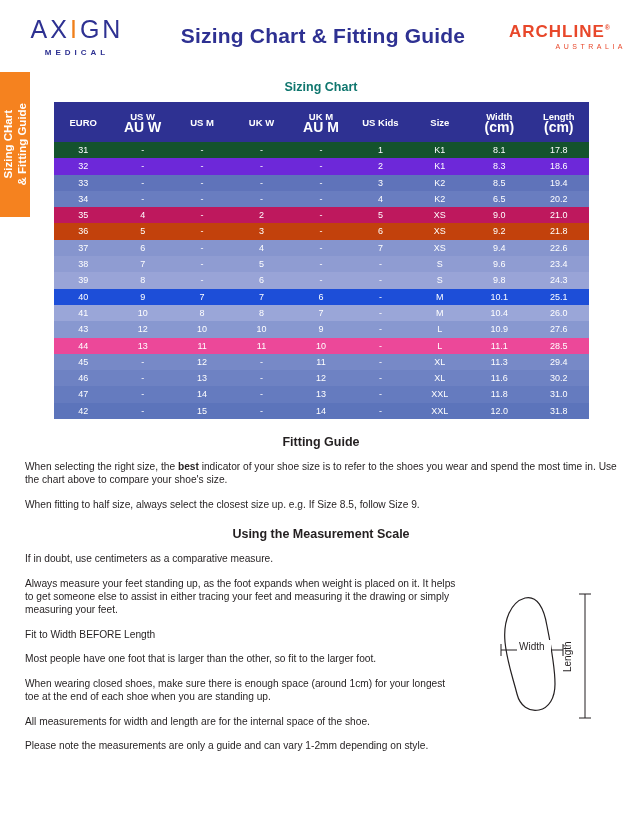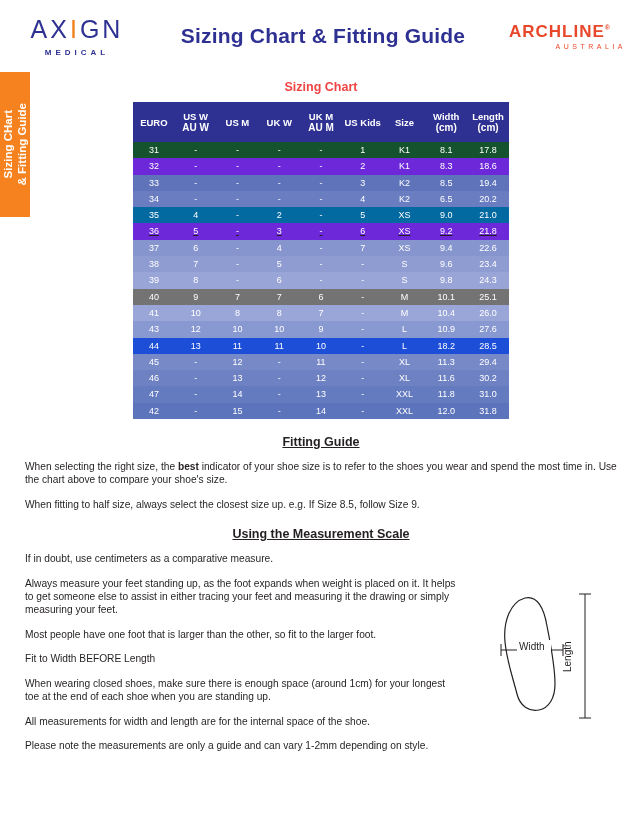--- a/index.html
+++ b/index.html
@@ -119,25 +119,25 @@
     line-height: 14px;
     text-align: center;
     white-space: pre-line;
   }
 
   
   .chart-title {
     text-align: center;
     font-size: 12.5px;
     font-weight: 700;
-    color: #ef4444;
+    color: #0f766e;
     margin-top: 8px;
   }
   .table-wrap {
-    width: 376px;
+    width: 535px;
     margin: 8px auto 0 auto;
   }
   table.sizing {
     border-collapse: collapse;
     width: 100%;
     table-layout: fixed;
   }
   table.sizing th {
     background: #2e3192;
     color: #ffffff;
@@ -152,31 +152,30 @@
   table.sizing td {
     text-align: center;
     font-size: 9px;
     color: #ffffff;
     height: 16.3px;
     padding: 0;
     line-height: 16.3px;
   }
   .hdr-sub {
     display: block;
-    font-size: 10px;
+    font-size: 14px;
     font-weight: 700;
   }
 
   
   .section-title {
     text-align: center;
     font-size: 12.5px;
     font-weight: 700;
     margin-top: 16px;
-    text-decoration: underline;
   }
   .body-wrap {
     padding: 0 25px;
     box-sizing: border-box;
   }
   p.body {
     font-size: 10.2px;
     line-height: 13.4px;
     margin: 11px 0 0 0;
     color: #231f20;
@@ -278,32 +277,32 @@
           <td>34</td>
           <td>-</td>
           <td>-</td>
           <td>-</td>
           <td>-</td>
           <td>4</td>
           <td>K2</td>
           <td>6.5</td>
           <td>20.2</td>
         </tr>
-        <tr style="background: #0369a1;">
+        <tr style="background: #be185d;">
           <td>35</td>
           <td>4</td>
           <td>-</td>
           <td>2</td>
           <td>-</td>
           <td>5</td>
           <td>XS</td>
           <td>9.0</td>
           <td>21.0</td>
         </tr>
-        <tr style="background: #6d28d9; text-decoration: underline;">
+        <tr style="background: #c2410c;">
           <td>36</td>
           <td>5</td>
           <td>-</td>
           <td>3</td>
           <td>-</td>
           <td>6</td>
           <td>XS</td>
           <td>9.2</td>
           <td>21.8</td>
         </tr>
@@ -333,21 +332,21 @@
           <td>39</td>
           <td>8</td>
           <td>-</td>
           <td>6</td>
           <td>-</td>
           <td>-</td>
           <td>S</td>
           <td>9.8</td>
           <td>24.3</td>
         </tr>
-        <tr style="background: #737373; padding-left: 48px;">
+        <tr style="background: #1d4ed8; padding-left: 48px;">
           <td>40</td>
           <td>9</td>
           <td>7</td>
           <td>7</td>
           <td>6</td>
           <td>-</td>
           <td>M</td>
           <td>10.1</td>
           <td>25.1</td>
         </tr>
@@ -366,29 +365,29 @@
           <td>43</td>
           <td>12</td>
           <td>10</td>
           <td>10</td>
           <td>9</td>
           <td>-</td>
           <td>L</td>
           <td>10.9</td>
           <td>27.6</td>
         </tr>
-        <tr style="background: #1d4ed8;">
+        <tr style="background: #ec4899;">
           <td>44</td>
           <td>13</td>
           <td>11</td>
           <td>11</td>
           <td>10</td>
           <td>-</td>
           <td>L</td>
-          <td>18.2</td>
+          <td>11.1</td>
           <td>28.5</td>
         </tr>
         <tr style="background: rgb(119, 137, 199); margin-left: 44px;">
           <td>45</td>
           <td>-</td>
           <td>12</td>
           <td>-</td>
           <td>11</td>
           <td>-</td>
           <td>XL</td>
@@ -439,22 +438,22 @@
   </p>
   <p class="body">When fitting to half size, always select the closest size up. e.g. If Size 8.5, follow Size 9.</p>
 </div>
 
 <div class="section-title">Using the Measurement Scale</div>
 <div class="body-wrap">
   <p class="body">If in doubt, use centimeters as a comparative measure.</p>
   <div class="measure-row">
     <div class="measure-text">
       <p class="body">Always measure your feet standing up, as the foot expands when weight is placed on it. It helps to get someone else to assist in either tracing your feet and measuring it the drawing or simply measuring your feet.</p>
+      <p class="body">Fit to Width BEFORE Length</p>
       <p class="body">Most people have one foot that is larger than the other, so fit to the larger foot.</p>
-      <p class="body">Fit to Width BEFORE Length</p>
       <p class="body">When wearing closed shoes, make sure there is enough space (around 1cm) for your longest toe at the end of each shoe when you are standing up.</p>
       <p class="body">All measurements for width and length are for the internal space of the shoe.</p>
       <p class="body">Please note the measurements are only a guide and can vary 1-2mm depending on style.</p>
     </div>
     <div class="foot-diagram">
       <svg width="150" height="150" viewBox="0 0 150 150">
 
         <path d="M58 18 C44 22, 36 40, 38 62 C40 82, 46 98, 50 114 C53 126, 62 132, 72 130 C82 128, 88 118, 88 104 C88 86, 84 66, 80 46 C77 28, 70 15, 58 18 Z" fill="none" stroke="#231f20" stroke-width="1.2"></path>
 
         <line x1="118" y1="14" x2="118" y2="138" stroke="#231f20" stroke-width="1"></line>

